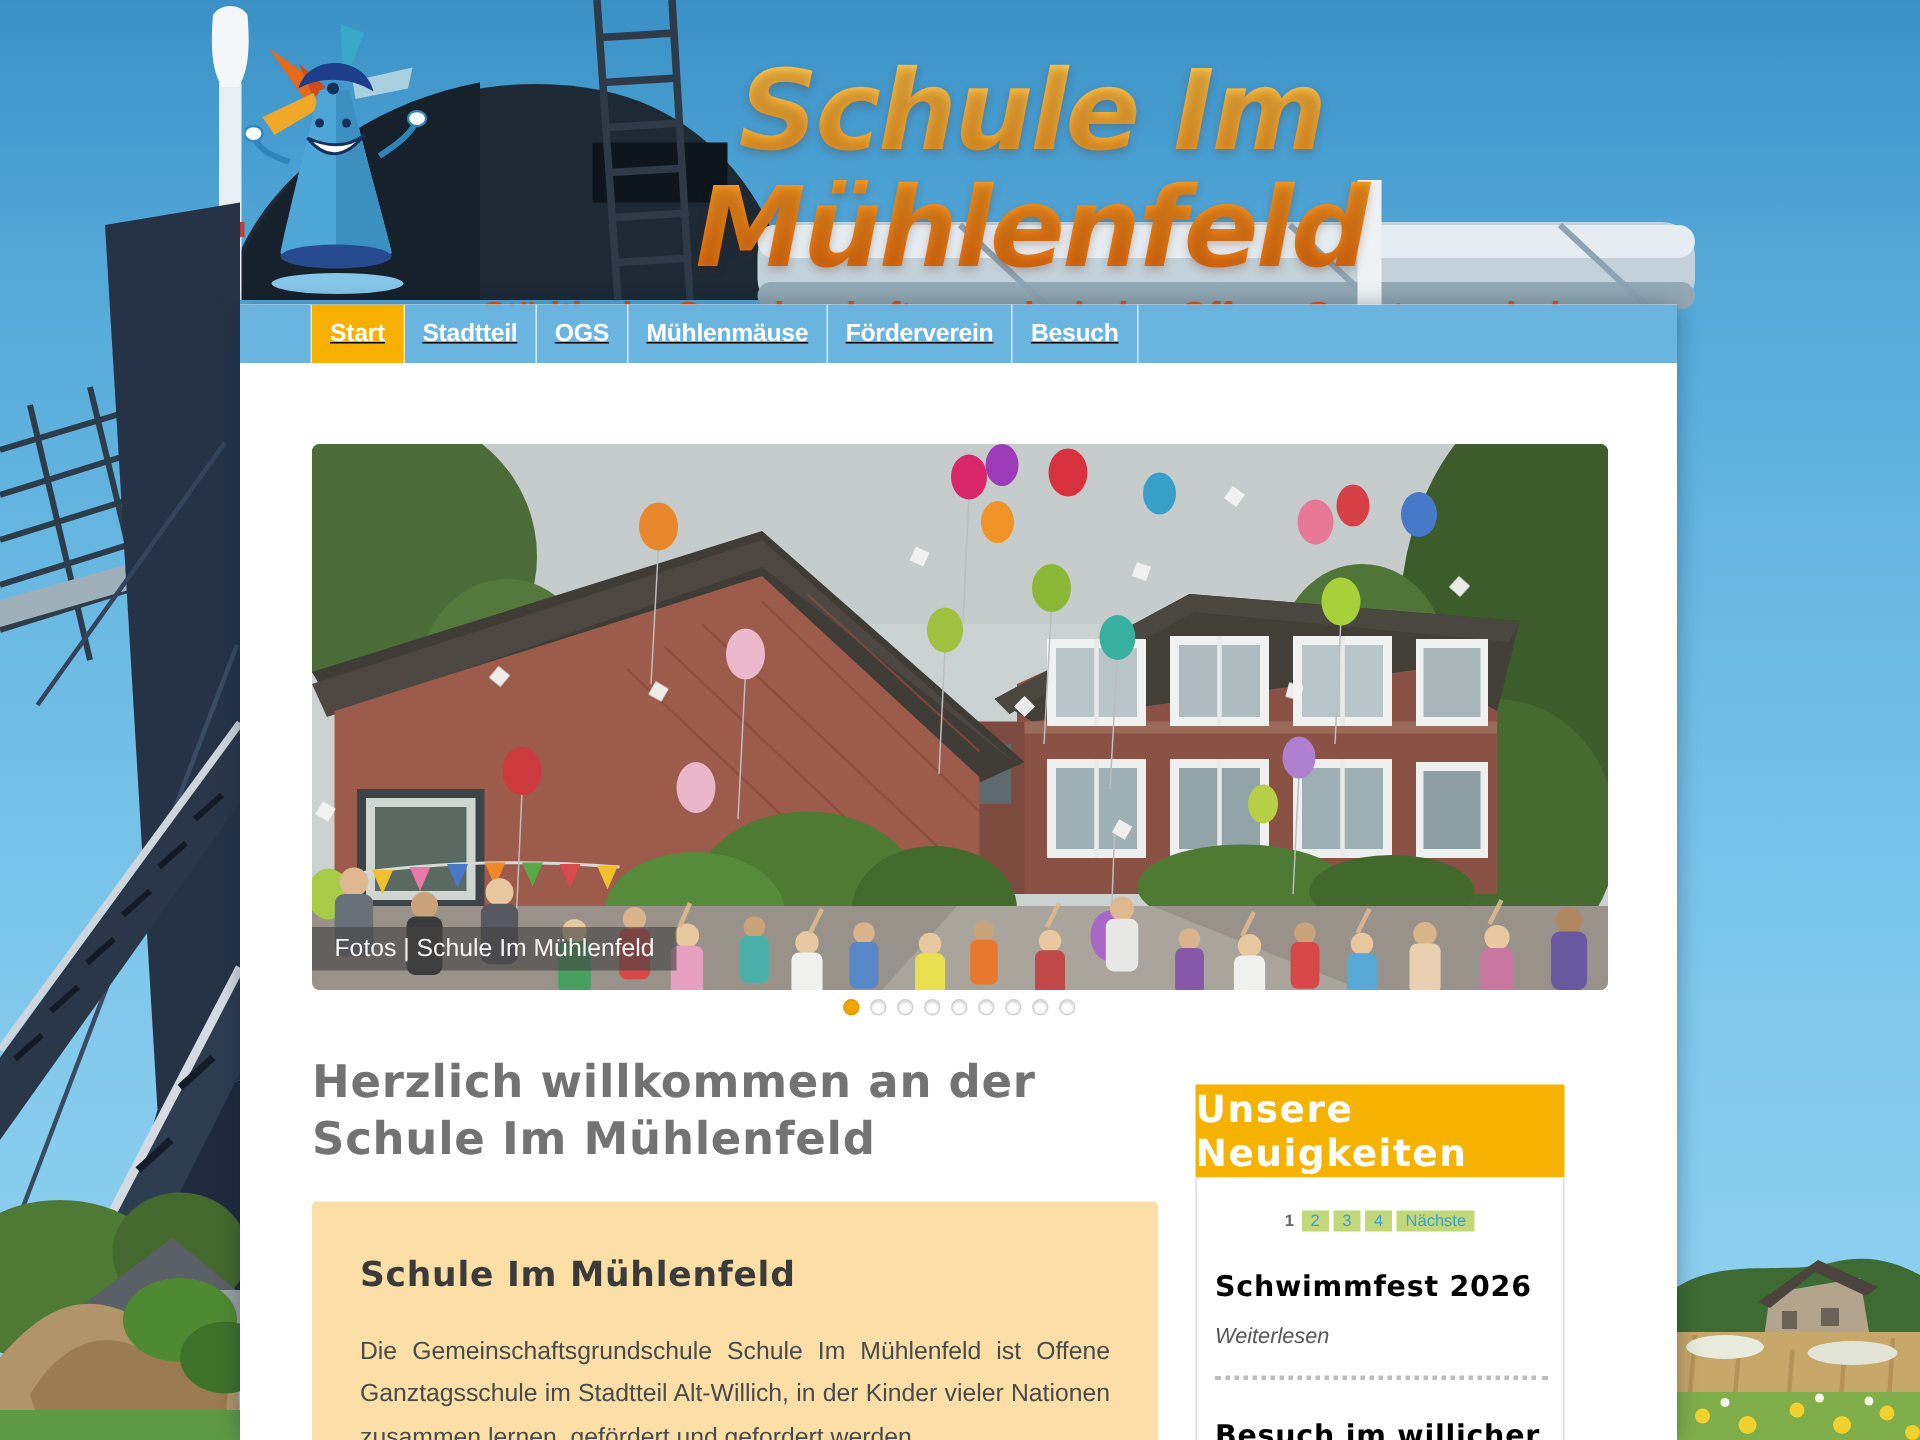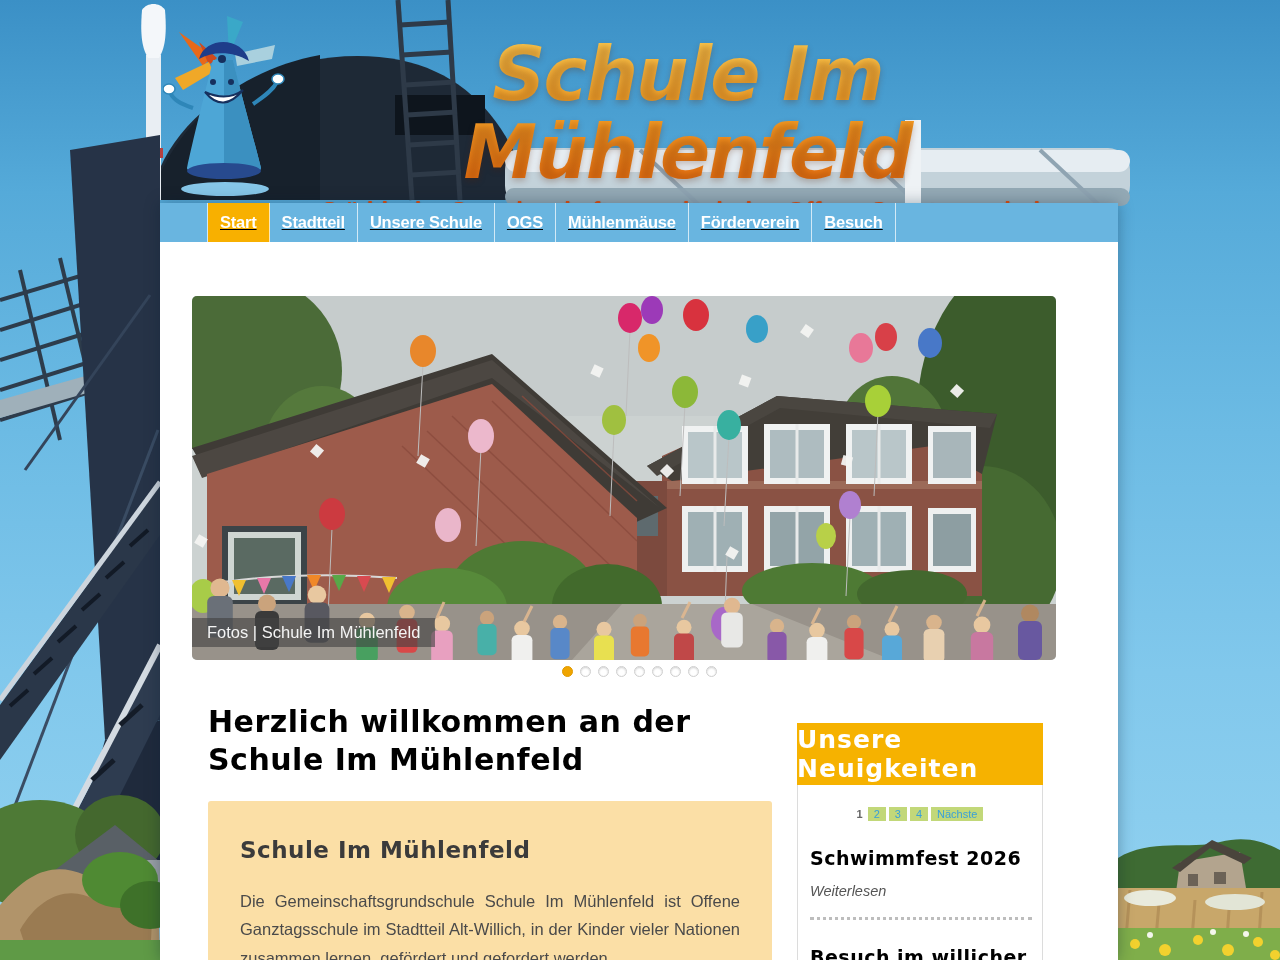--- a/index.html
+++ b/index.html
@@ -47,41 +47,41 @@
   .nav a {
     display:flex; align-items:center; padding:0 12px;
     color:#fff; font-weight:700; font-size:16.5px; letter-spacing:-0.2px;
     text-decoration:none; border-right:1px solid rgba(255,255,255,0.7);
     white-space:nowrap; cursor:pointer;
   }
   .nav a.active { background:#f8b000; }
 
   
   .slider {
-    position:absolute; left:32px; top:93px; width:864px; height:364px;
+    position:absolute; left:48px; top:93px; width:864px; height:364px;
     border-radius:5px; overflow:hidden; background:#cdd3d3;
   }
   .slider-caption {
     position:absolute; left:0; bottom:13px; height:29px; line-height:29px;
     padding:0 15px; background:rgba(66,66,66,0.62);
     color:#f4f4f4; font-size:16.5px;
   }
   .dots { position:absolute; left:0; top:463px; width:958px; display:flex; justify-content:center; gap:7px; }
   .dot {
     width:11px; height:11px; border-radius:50%;
     background:#fff; border:1px solid #cfcfcf;
     box-shadow:inset 0 1px 2px rgba(0,0,0,0.18); cursor:pointer;
   }
   .dot.active { background:#f0a500; border-color:#e09a00; box-shadow:none; }
 
   
   .welcome {
     position:absolute; left:48px; top:500px; width:520px;
     font-family:cursive,"DejaVu Sans",sans-serif;
-    font-size:30px; line-height:1.28; color:#000000; font-weight:700;
+    font-size:30px; line-height:1.28; color:#737373; font-weight:700;
     letter-spacing:0.5px;
   }
 
   
   .intro-box {
     position:absolute; left:48px; top:598px; width:564px; height:300px;
     background:#fbdfa6; border-radius:3px; padding:36px 32px;
   }
   .intro-box h3 {
     font-family:cursive,"DejaVu Sans",sans-serif;
@@ -273,21 +273,20 @@
     <div class="site-subtitle">Städtische Gemeinschaftsgrundschule - Offene Ganztagsschule</div>
   </div>
 </div>
 
 <div class="page">
 
   <nav class="nav">
     <div class="lead"></div>
     <a class="active">Start</a>
     <a>Stadtteil</a>
-    <a>Unsere Schule</a>
     <a>OGS</a>
     <a>Mühlenmäuse</a>
     <a>Förderverein</a>
     <a>Besuch</a>
     <div class="fill"></div>
   </nav>
 
   <div class="slider">
     <svg width="864" height="364" viewBox="0 0 864 364">
 

